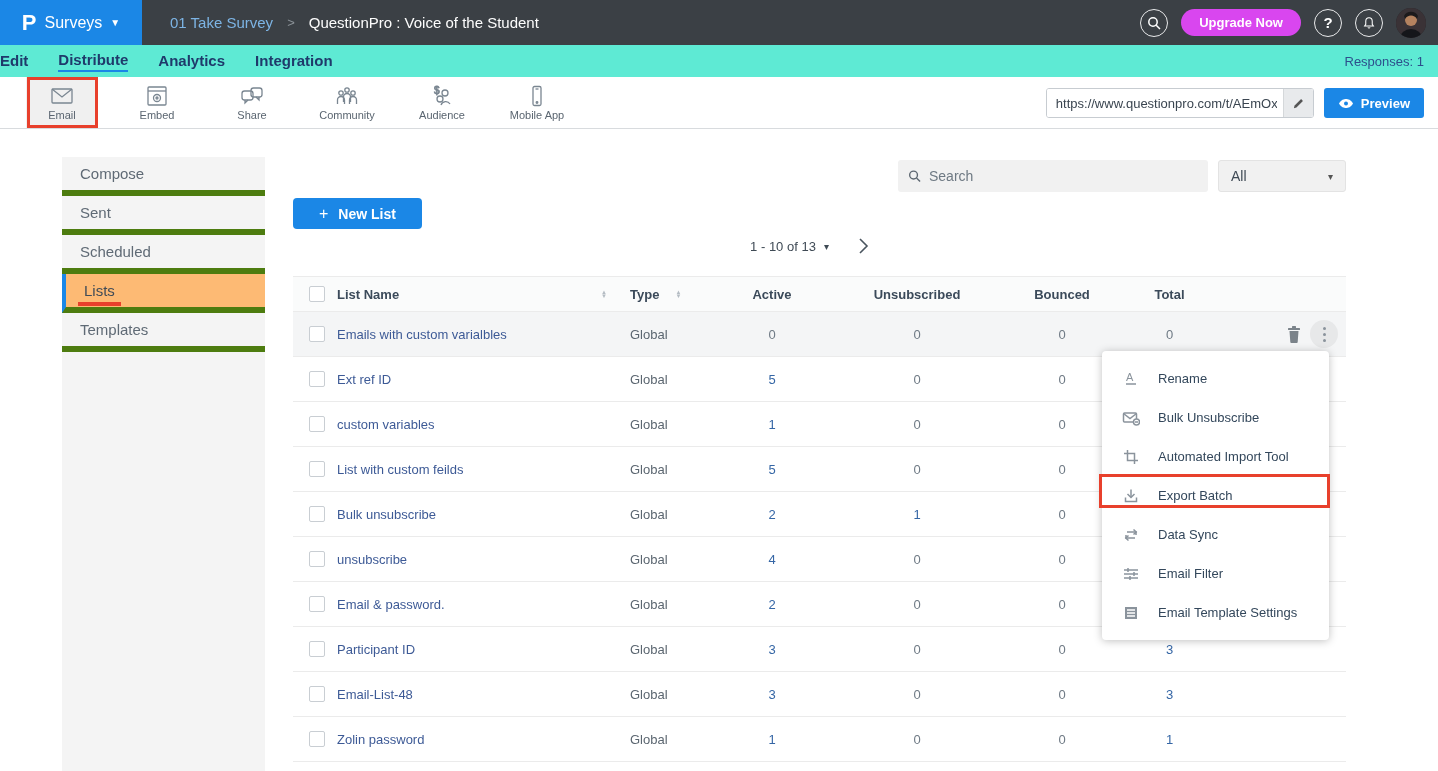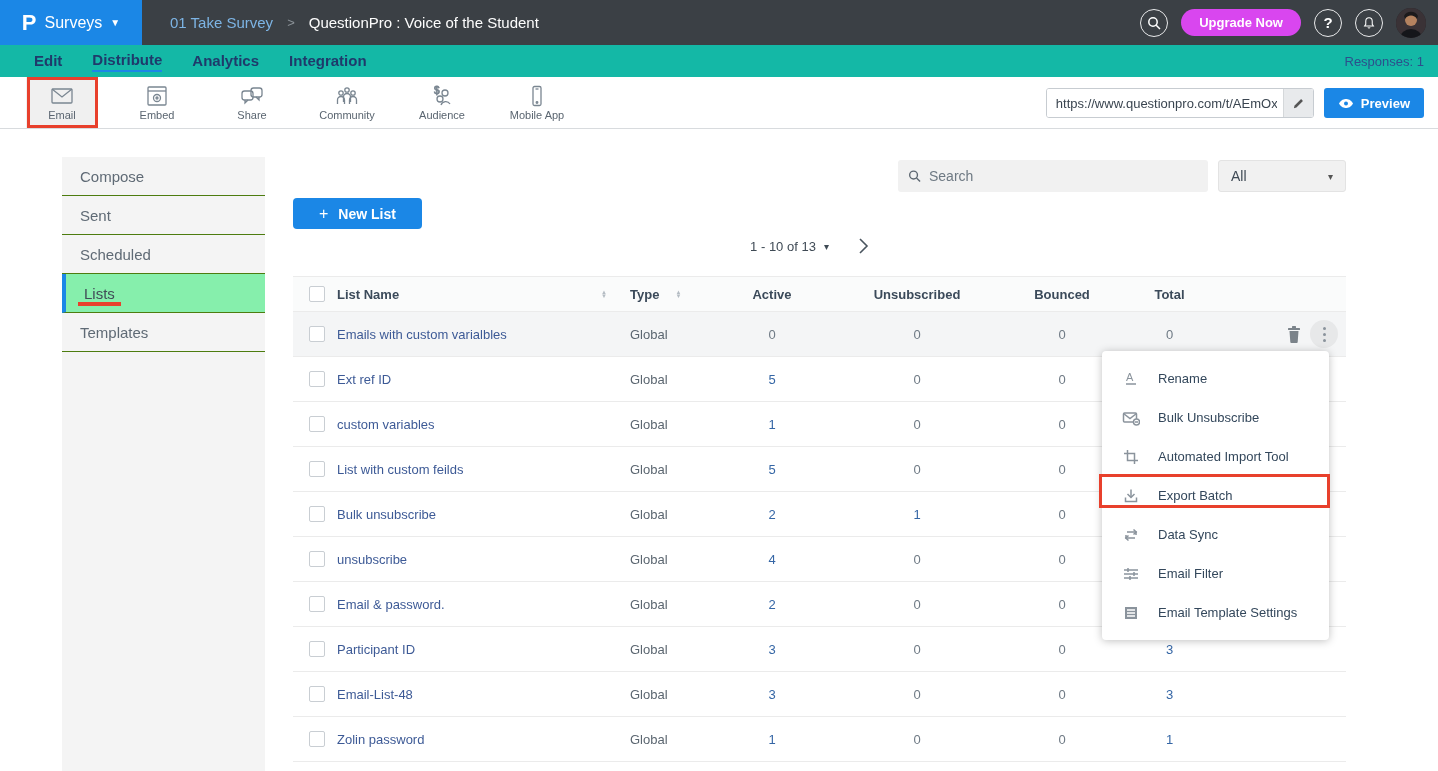--- a/index.html
+++ b/index.html
@@ -20,21 +20,21 @@
   .survey-title { color:#fdfdfd; }
   .topbar-right { margin-left:auto; display:flex; align-items:center; gap:13px; margin-right:12px; }
   .circle-icon { width:28px; height:28px; border:1.5px solid #e9eaeb; border-radius:50%;
     display:flex; align-items:center; justify-content:center; color:#fff; cursor:pointer; }
   .circle-icon.q { font-size:15px; font-weight:bold; }
   .upgrade-btn { background:#d946ef; color:#fff; font-size:13px; font-weight:bold; border:none;
     border-radius:14px; padding:6px 18px; cursor:pointer; }
   .avatar { width:30px; height:30px; border-radius:50%; overflow:hidden; background:#23252b; cursor:pointer; }
 
   
-  .tabbar { height:32px; display:flex; align-items:center; padding-left:34px; gap:30px; background:#14b8a6; }
+  .tabbar { height:32px; display:flex; align-items:center; padding-left:0; gap:30px; background:#5eead4; }
   .tab { font-size:15px; font-weight:600; color:#1f3a6b; cursor:pointer; padding-bottom:2px; }
   .tab.active { border-bottom:2px solid #1b87e6; }
   .responses { margin-left:auto; margin-right:14px; font-size:13px; color:#2d4f8c; }
 
   
   .toolbar { height:52px; display:flex; align-items:flex-start; border-bottom:1px solid #d8dbde; }
   .tool-item { width:72px; height:51px; display:flex; flex-direction:column; align-items:center;
     justify-content:center; gap:2px; cursor:pointer; }
   .tool-item:first-child { margin-left:26px; }
   .tool-item + .tool-item { margin-left:23px; }
@@ -48,22 +48,22 @@
     font-size:13px; color:#3a4550; font-family:inherit; }
   .pencil-btn { position:absolute; right:0; top:0; width:30px; height:28px; background:#e8eaec;
     border-left:1px solid #d5d8da; display:flex; align-items:center; justify-content:center; cursor:pointer; }
   .preview-btn { height:30px; background:#1b87e6; border:none; border-radius:3px; color:#fff;
     font-size:13px; font-weight:bold; padding:0 14px; display:flex; align-items:center; gap:7px; cursor:pointer; }
 
   
   .content { display:flex; height:642px; }
   .sidebar { width:203px; margin-left:62px; margin-top:28px; background:#f4f4f4; }
   .side-item { height:39px; display:flex; align-items:center; padding-left:18px; font-size:15px;
-    color:#5f6a75; border-bottom:1px solid #4d7c0f; cursor:pointer; }
-  .side-item.active { background:#86efac; border-left:4px solid #1b87e6; color:#414c57; }
+    color:#5f6a75; border-bottom:6px solid #4d7c0f; cursor:pointer; }
+  .side-item.active { background:#fdba74; border-left:4px solid #1b87e6; color:#414c57; }
 
   .main { width:1053px; margin-left:28px; }
   .search-row { margin-top:31px; display:flex; justify-content:flex-end; gap:10px; }
   .search-box { width:310px; height:32px; background:#f1f1f1; border-radius:3px; display:flex;
     align-items:center; padding:0 10px; gap:8px; }
   .search-box input { border:none; outline:none; background:transparent; font-size:14px; color:#555;
     width:100%; font-family:inherit; }
   .search-box input::placeholder { color:#6e7983; }
   .all-select { width:128px; height:32px; background:#f1f1f1; border:1px solid #e3e3e3; border-radius:3px;
     display:flex; align-items:center; justify-content:space-between; padding:0 12px; font-size:14px;

